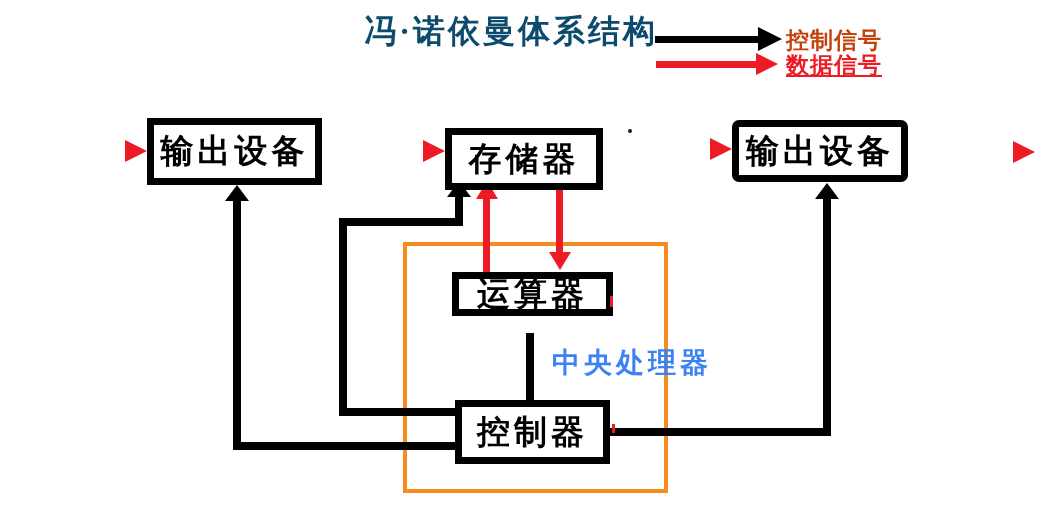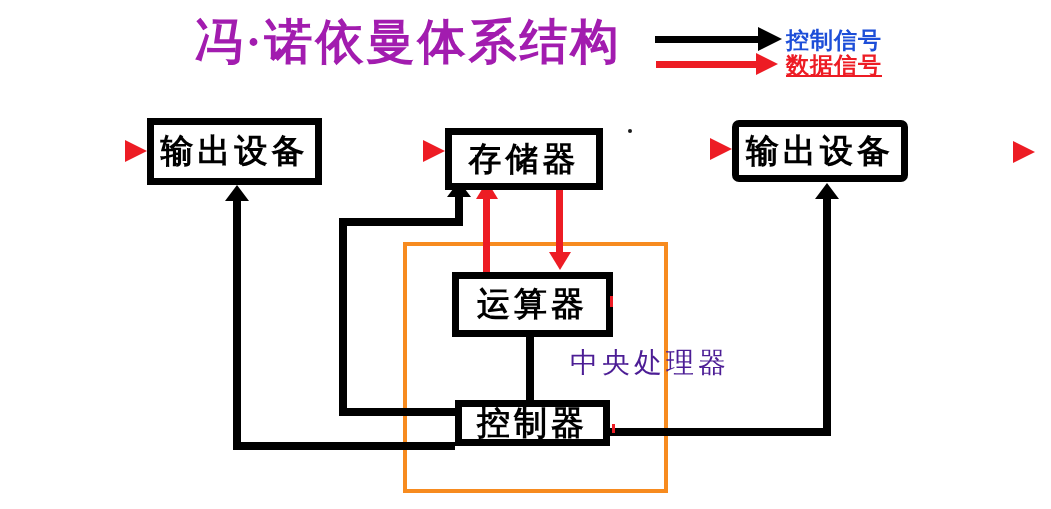--- a/index.html
+++ b/index.html
@@ -17,47 +17,47 @@
   .arr-u-black{border-left:12px solid transparent;border-right:12px solid transparent;border-bottom:16px solid #000;}
   .arr-u-red{border-left:11px solid transparent;border-right:11px solid transparent;border-bottom:18px solid #ed1c24;}
   .arr-d-red{border-left:11px solid transparent;border-right:11px solid transparent;border-top:18px solid #ed1c24;}
   
   .node{
     position:absolute;box-sizing:border-box;border:7px solid #000;background:#fff;
     display:flex;align-items:center;justify-content:center;
     font-weight:bold;font-size:33px;letter-spacing:4px;color:#000;z-index:2;
   }
   .title{
-    position:absolute;left:158px;top:10px;width:500px;text-align:center;
-    font-weight:bold;font-size:48px;letter-spacing:3px;color:#a21caf;z-index:2;
+    position:absolute;left:158px;top:10px;width:500px;text-align:right;
+    font-weight:bold;font-size:32px;letter-spacing:3px;color:#0c4a6e;z-index:2;
   }
   .legend-label{
     position:absolute;font-weight:bold;font-size:23px;letter-spacing:1px;z-index:2;white-space:nowrap;
   }
   .cpu-box{
     position:absolute;left:403px;top:242px;width:265px;height:251px;
     box-sizing:border-box;border:4px solid #f78b1f;background:transparent;z-index:0;
   }
   .cpu-label{
-    position:absolute;left:570px;top:344px;font-weight:normal;font-size:28px;
-    letter-spacing:4px;color:#4c1d95;z-index:2;white-space:nowrap;
+    position:absolute;left:552px;top:344px;font-weight:bold;font-size:28px;
+    letter-spacing:4px;color:#3b82f6;z-index:2;white-space:nowrap;
   }
   .artifact{position:absolute;z-index:3;}
 </style>
 </head>
 <body>
 
 <div id="canvas">
 
   <div class="title">冯·诺依曼体系结构</div>
 
   <div>
     <div class="hl" style="left:655px;top:36px;width:106px;height:7px;"></div>
     <div class="arr arr-r-black" style="left:758px;top:27px;"></div>
-    <div class="legend-label" style="left:786px;top:25px;color:#1d4ed8;">控制信号</div>
+    <div class="legend-label" style="left:786px;top:25px;color:#c2410c;">控制信号</div>
 
     <div class="hl red-l" style="left:656px;top:61px;width:103px;height:7px;"></div>
     <div class="arr arr-r-red" style="left:756px;top:53px;"></div>
     <div class="legend-label" style="left:786px;top:50px;color:#ed1c24;text-decoration:underline;">数据信号</div>
   </div>
 
   <div class="cpu-box"></div>
   <div class="cpu-label">中央处理器</div>
 
   <div class="hl red-l" style="left:21px;top:148px;width:106px;"></div>
@@ -102,24 +102,24 @@
 
   <div class="node" style="left:147px;top:118px;width:175px;height:67px;">
     <span>输出设备</span>
   </div>
   <div class="node" style="left:445px;top:128px;width:158px;height:62px;">
     <span>存储器</span>
   </div>
   <div class="node" style="left:732px;top:120px;width:176px;height:62px;border-radius:7px;">
     <span>输出设备</span>
   </div>
-  <div class="node" style="left:452px;top:272px;width:161px;height:65px;">
+  <div class="node" style="left:452px;top:272px;width:161px;height:44px;">
     <span>运算器</span>
   </div>
-  <div class="node" style="left:455px;top:400px;width:155px;height:46px;">
+  <div class="node" style="left:455px;top:400px;width:155px;height:64px;">
     <span>控制器</span>
   </div>
 
   <div class="artifact" style="left:628px;top:129px;width:4px;height:4px;background:#1a1a1a;border-radius:50%;"></div>
   <div class="artifact" style="left:610px;top:296px;width:3px;height:11px;background:#ed1c24;"></div>
   <div class="artifact" style="left:612px;top:424px;width:3px;height:9px;background:#ed1c24;"></div>
 
 </div>
 
 </body></html>

